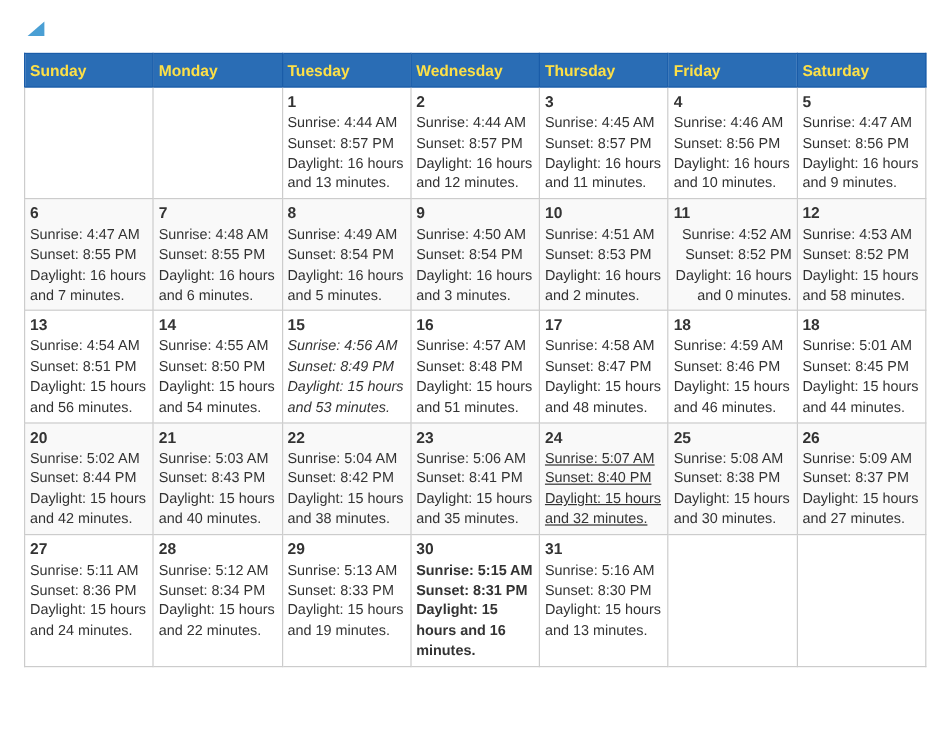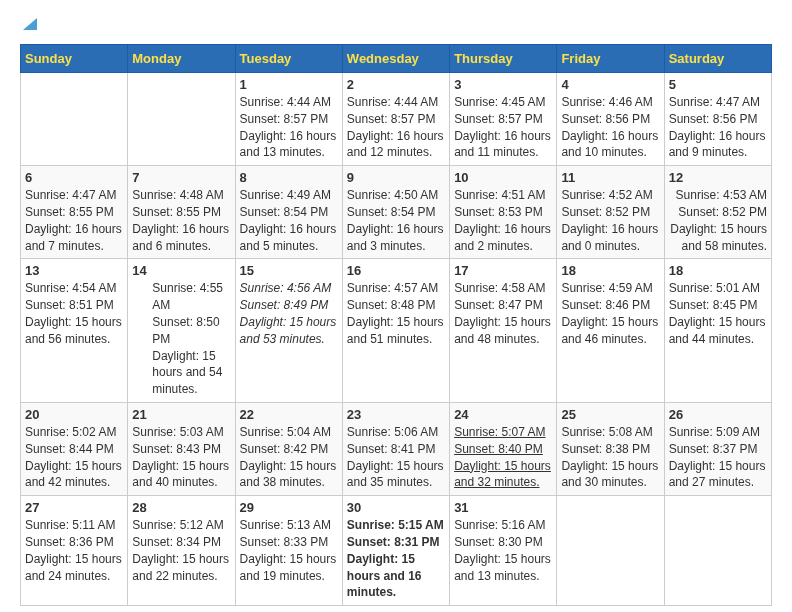--- a/index.html
+++ b/index.html
@@ -165,41 +165,41 @@
 Daylight: 16 hours and 3 minutes.</div>
         </td>
         <td>
           <div class="day-number">10</div>
           <div class="day-info" style="white-space: pre-line;">Sunrise: 4:51 AM
 Sunset: 8:53 PM
 Daylight: 16 hours and 2 minutes.</div>
         </td>
         <td>
           <div class="day-number">11</div>
-          <div class="day-info" style="white-space: pre-line;">Sunrise: 4:52 AM
+          <div class="day-info" style="white-space: pre-line; text-align: right;">Sunrise: 4:52 AM
 Sunset: 8:52 PM
 Daylight: 16 hours and 0 minutes.</div>
         </td>
         <td>
           <div class="day-number">12</div>
-          <div class="day-info" style="white-space: pre-line; text-align: right;">Sunrise: 4:53 AM
+          <div class="day-info" style="white-space: pre-line;">Sunrise: 4:53 AM
 Sunset: 8:52 PM
 Daylight: 15 hours and 58 minutes.</div>
         </td>
       </tr>
       <tr>
         <td>
           <div class="day-number">13</div>
           <div class="day-info" style="white-space: pre-line;">Sunrise: 4:54 AM
 Sunset: 8:51 PM
 Daylight: 15 hours and 56 minutes.</div>
         </td>
         <td>
           <div class="day-number">14</div>
-          <div class="day-info" style="white-space: pre-line; margin-left: 20px;">Sunrise: 4:55 AM
+          <div class="day-info" style="white-space: pre-line;">Sunrise: 4:55 AM
 Sunset: 8:50 PM
 Daylight: 15 hours and 54 minutes.</div>
         </td>
         <td>
           <div class="day-number">15</div>
           <div class="day-info" style="white-space: pre-line; font-style: italic;">Sunrise: 4:56 AM
 Sunset: 8:49 PM
 Daylight: 15 hours and 53 minutes.</div>
         </td>
         <td>

